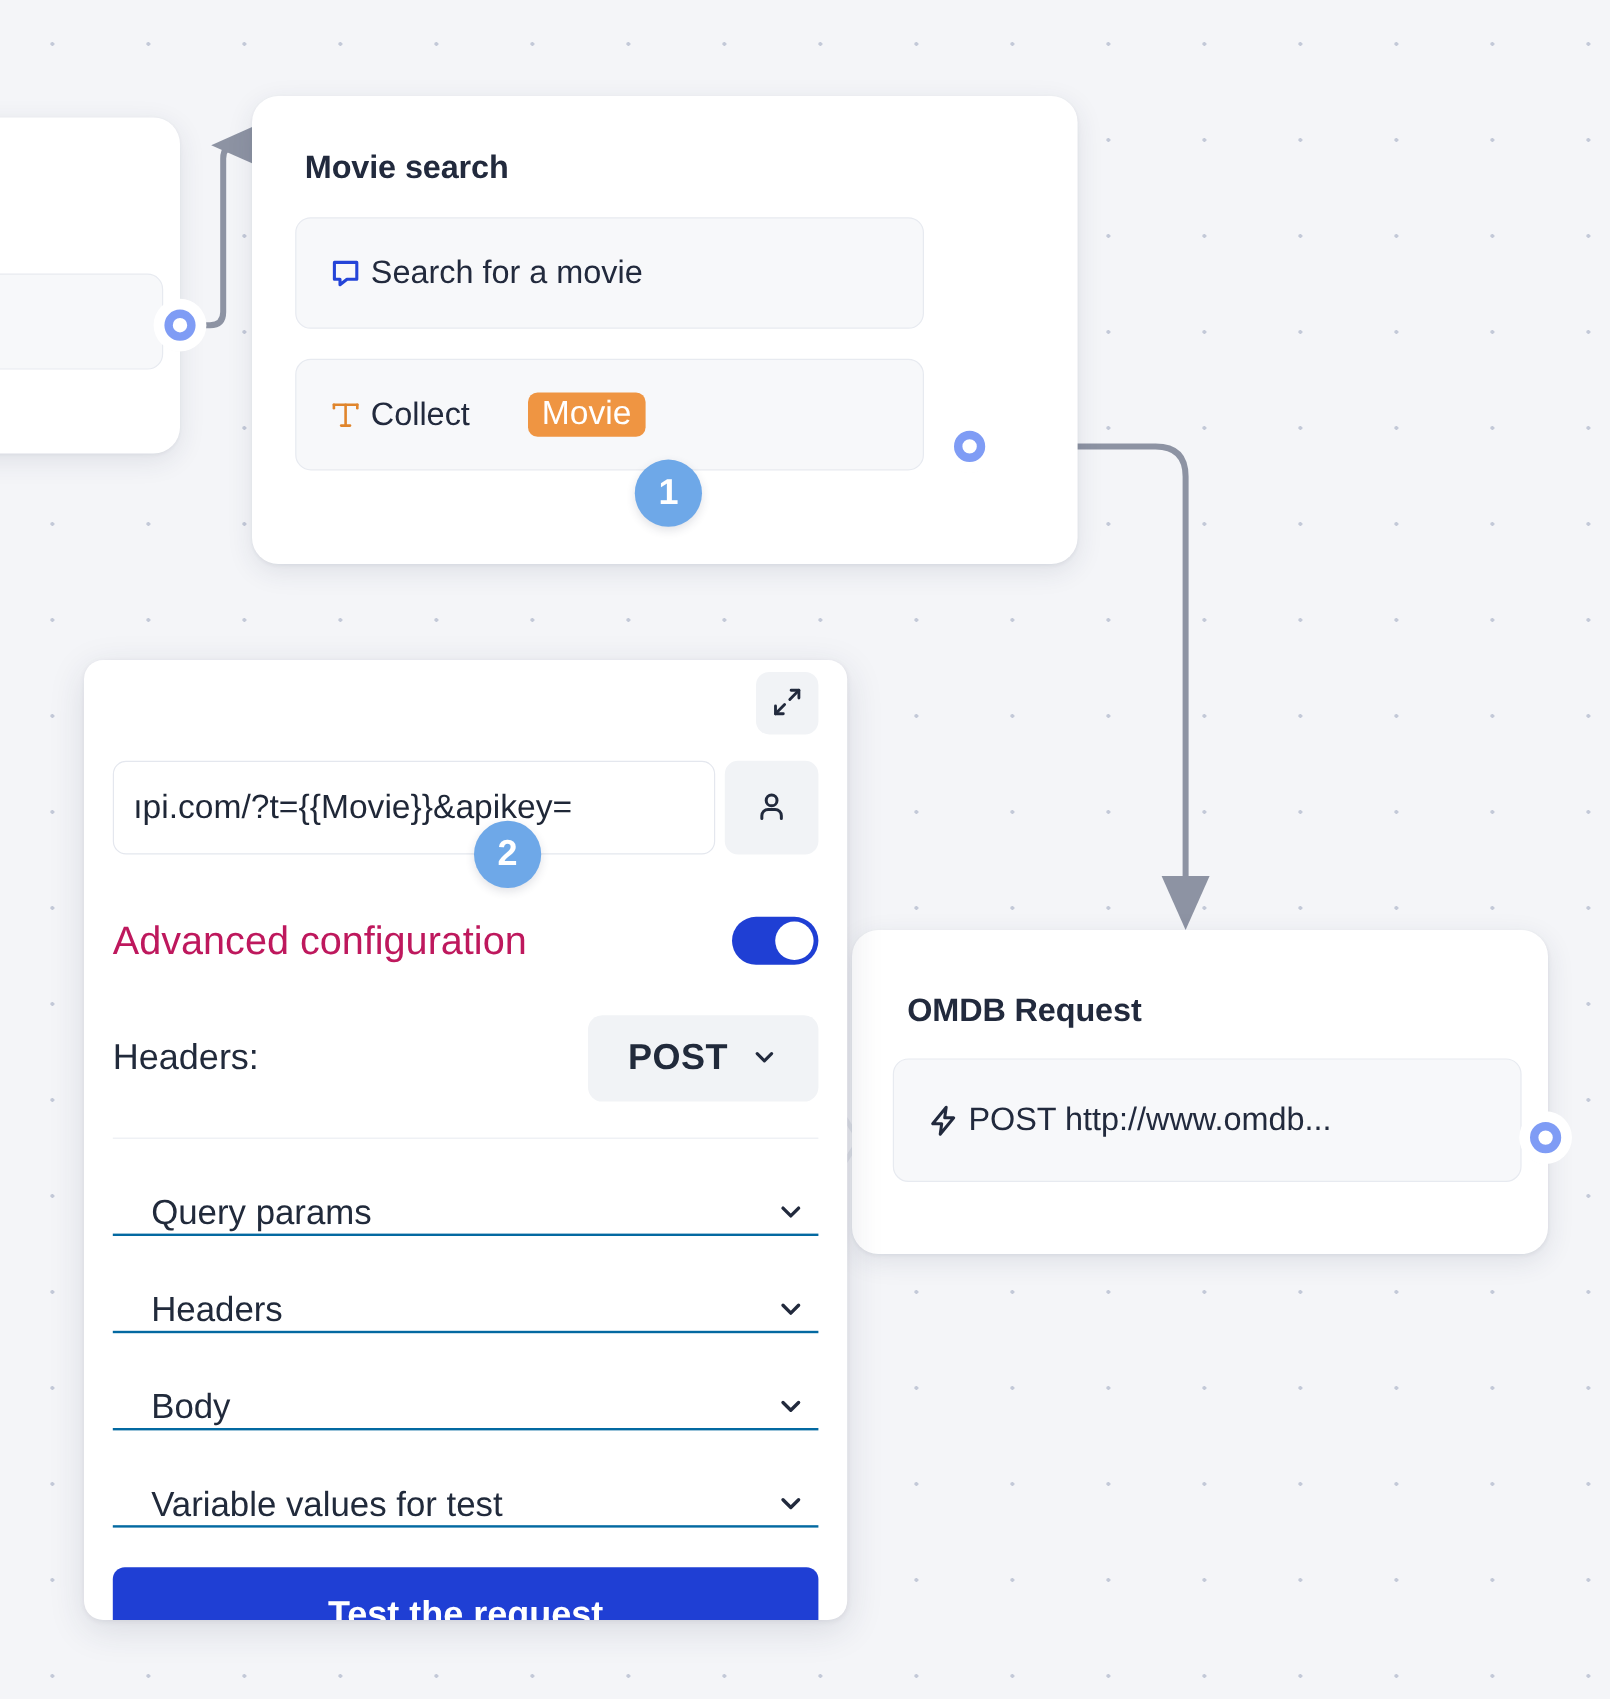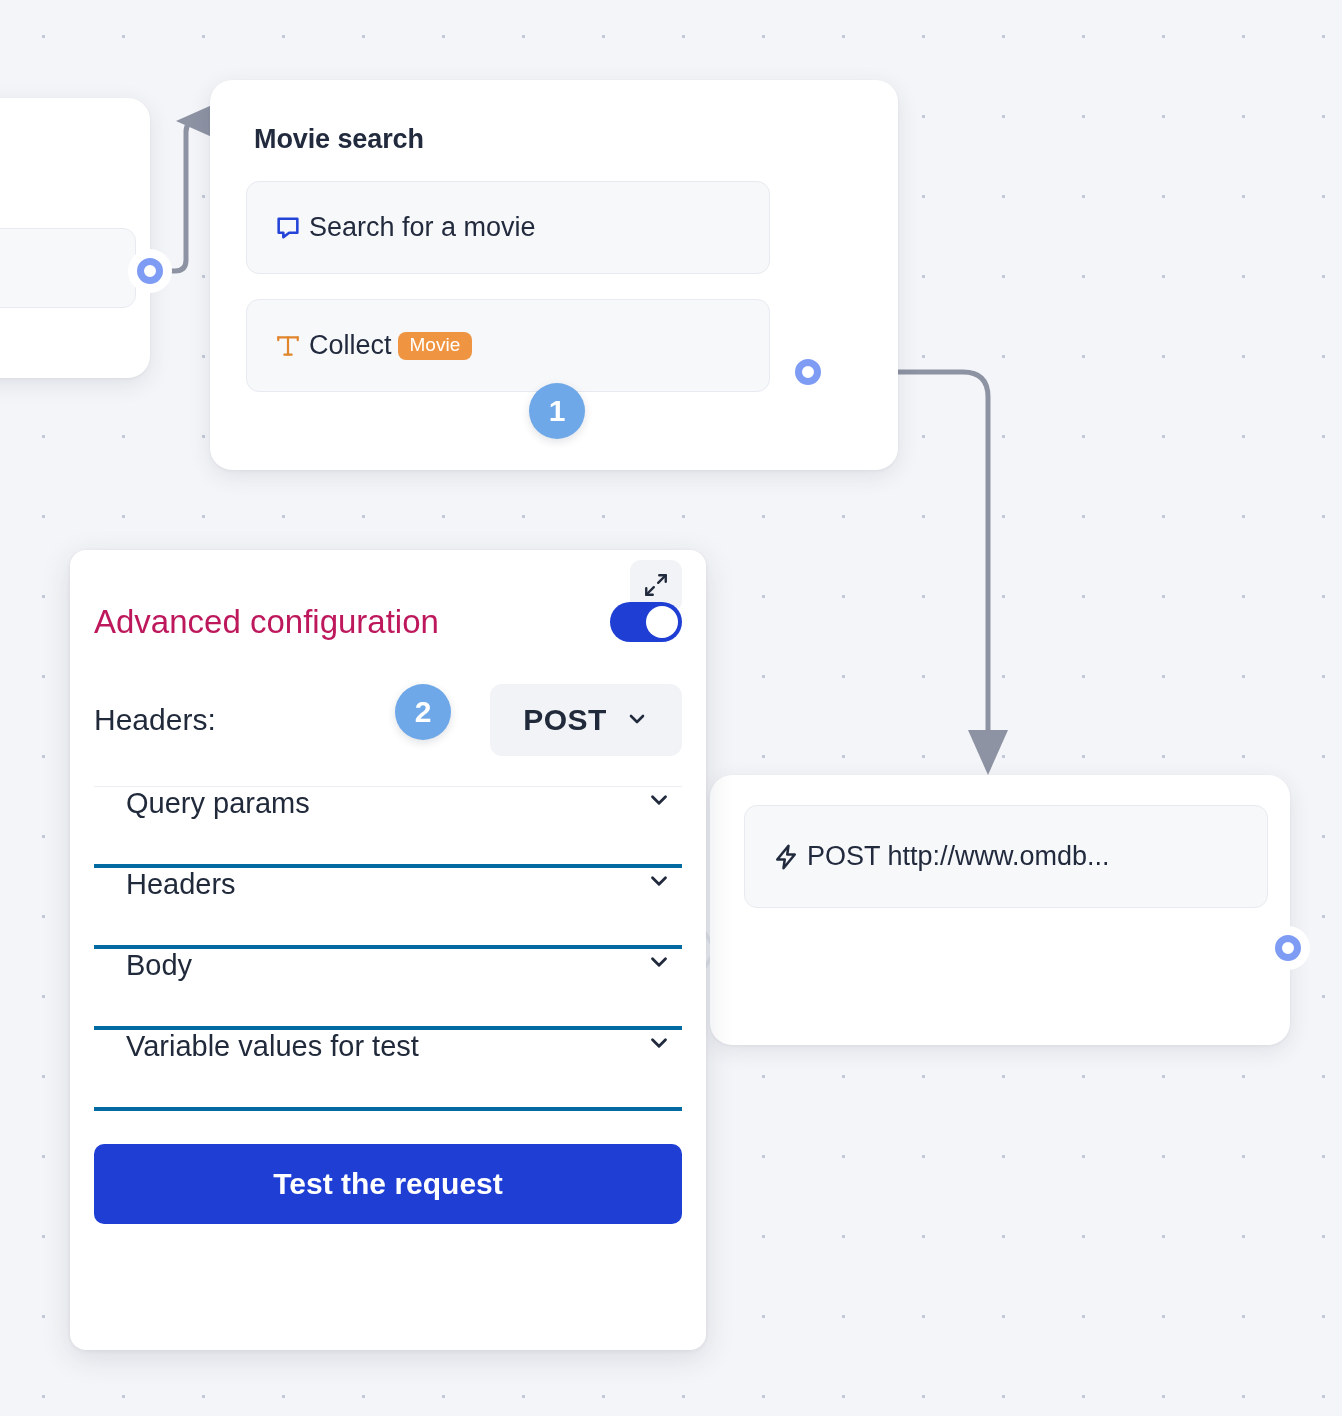--- a/index.html
+++ b/index.html
@@ -106,23 +106,24 @@
     height: 103px;
     padding: 0 26px;
   }
 
   
   .var-chip {
     background: #ef9542;
     color: #ffffff;
     border-radius: 8px;
     padding: 3px 12px 6px 12px;
-    font-size: 19px;
+    font-size: 28px;
     line-height: 1;
     display: inline-block;
+    margin-left: 42px;
   }
 
   
   .port {
     position: absolute;
     width: 26px;
     height: 26px;
     border-radius: 50%;
     background: #ffffff;
     border: 7px solid #7f9cf5;
@@ -266,25 +267,25 @@
   #method-value {
     font-size: 30px;
     font-weight: 700;
     color: #212a3b;
     letter-spacing: 0.4px;
   }
 
   .accordion { border-top: 1px solid #eceef3; }
   .acc-item {
     display: flex;
-    align-items: flex-start;
+    align-items: flex-end;
     justify-content: space-between;
     height: 81px;
     padding: 0 10px 0 32px;
-    border-bottom: 4px solid #0369a1;
+    border-bottom: 2px solid #0369a1;
     cursor: pointer;
     box-sizing: border-box;
   }
   .acc-label {
     font-size: 29px;
     color: #212a3b;
   }
 
   #test-btn {
     display: block;
@@ -367,20 +368,21 @@
     </span>
     <span class="row-label">Collect </span>
     <span class="var-chip">Movie</span>
   </div>
 </div>
 <div class="port" id="port-movie-out"></div>
 
 <div class="step-badge" id="badge-1">1</div>
 
 <div class="node" id="omdb-node">
+  <div class="node-title">OMDB Request</div>
   <div class="node-row">
     <span class="row-icon">
       <svg width="30" height="30" viewBox="0 0 24 24" fill="none" stroke="#222a3d" stroke-width="2" stroke-linecap="round" stroke-linejoin="round">
         <path d="M14 3L5 14h6l-1 7 9-11h-6z"></path>
       </svg>
     </span>
     <span class="row-label">POST http://www.omdb...</span>
   </div>
 </div>
 <div class="port" id="port-omdb-out"></div>
@@ -391,20 +393,31 @@
     <span>
       <svg width="26" height="26" viewBox="0 0 24 24" fill="none" stroke="#222a3d" stroke-width="2.2" stroke-linecap="round" stroke-linejoin="round">
         <path d="M14 10l7-7"></path>
           <path d="M15 3h6v6"></path>
         <path d="M10 14l-7 7"></path>
           <path d="M9 21H3v-6"></path>
       </svg>
     </span>
   </button>
 
+  <div class="url-row">
+    <input id="url-input" type="text" value="ıpi.com/?t={{Movie}}&amp;apikey=" style="">
+    <button id="user-btn">
+      <span>
+        <svg width="30" height="30" viewBox="0 0 24 24" fill="none" stroke="#222a3d" stroke-width="2" stroke-linecap="round" stroke-linejoin="round">
+          <circle cx="12" cy="8" r="3.6"></circle>
+          <path d="M5.5 20v-1.8A4.2 4.2 0 0 1 9.7 14h4.6a4.2 4.2 0 0 1 4.2 4.2V20"></path>
+        </svg>
+      </span>
+    </button>
+  </div>
 
   <div class="adv-row">
     <span class="adv-label">Advanced configuration</span>
     <button class="toggle"></button>
   </div>
 
   <div class="method-row">
     <span class="method-label">Headers:</span>
     <button id="method-select">
       <span id="method-value">POST</span>

